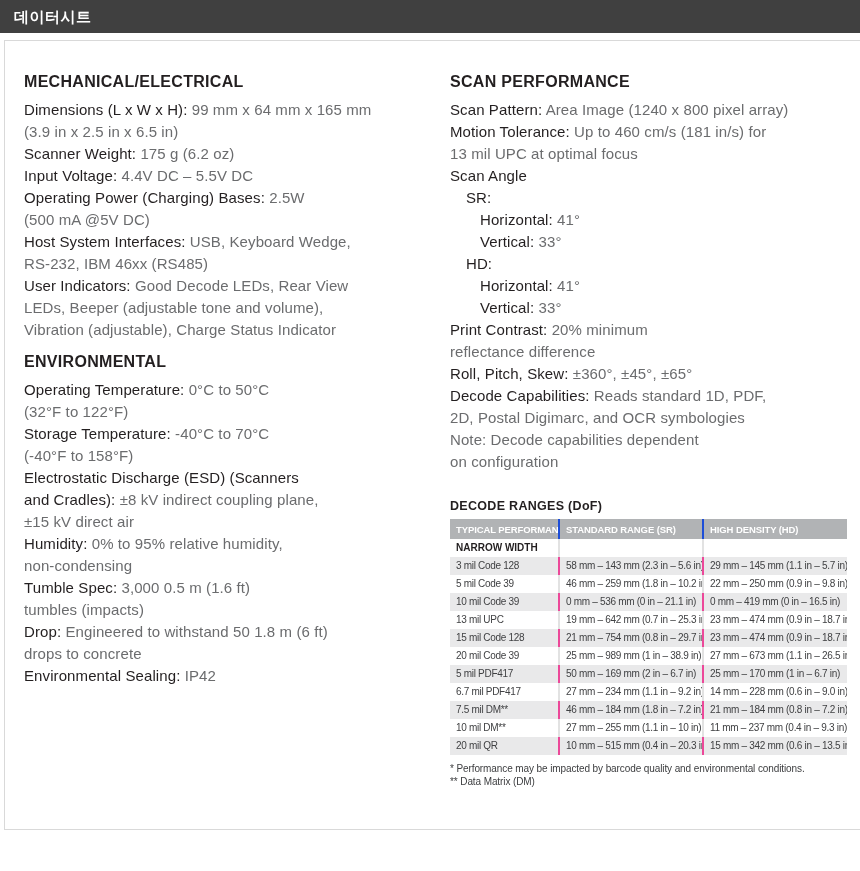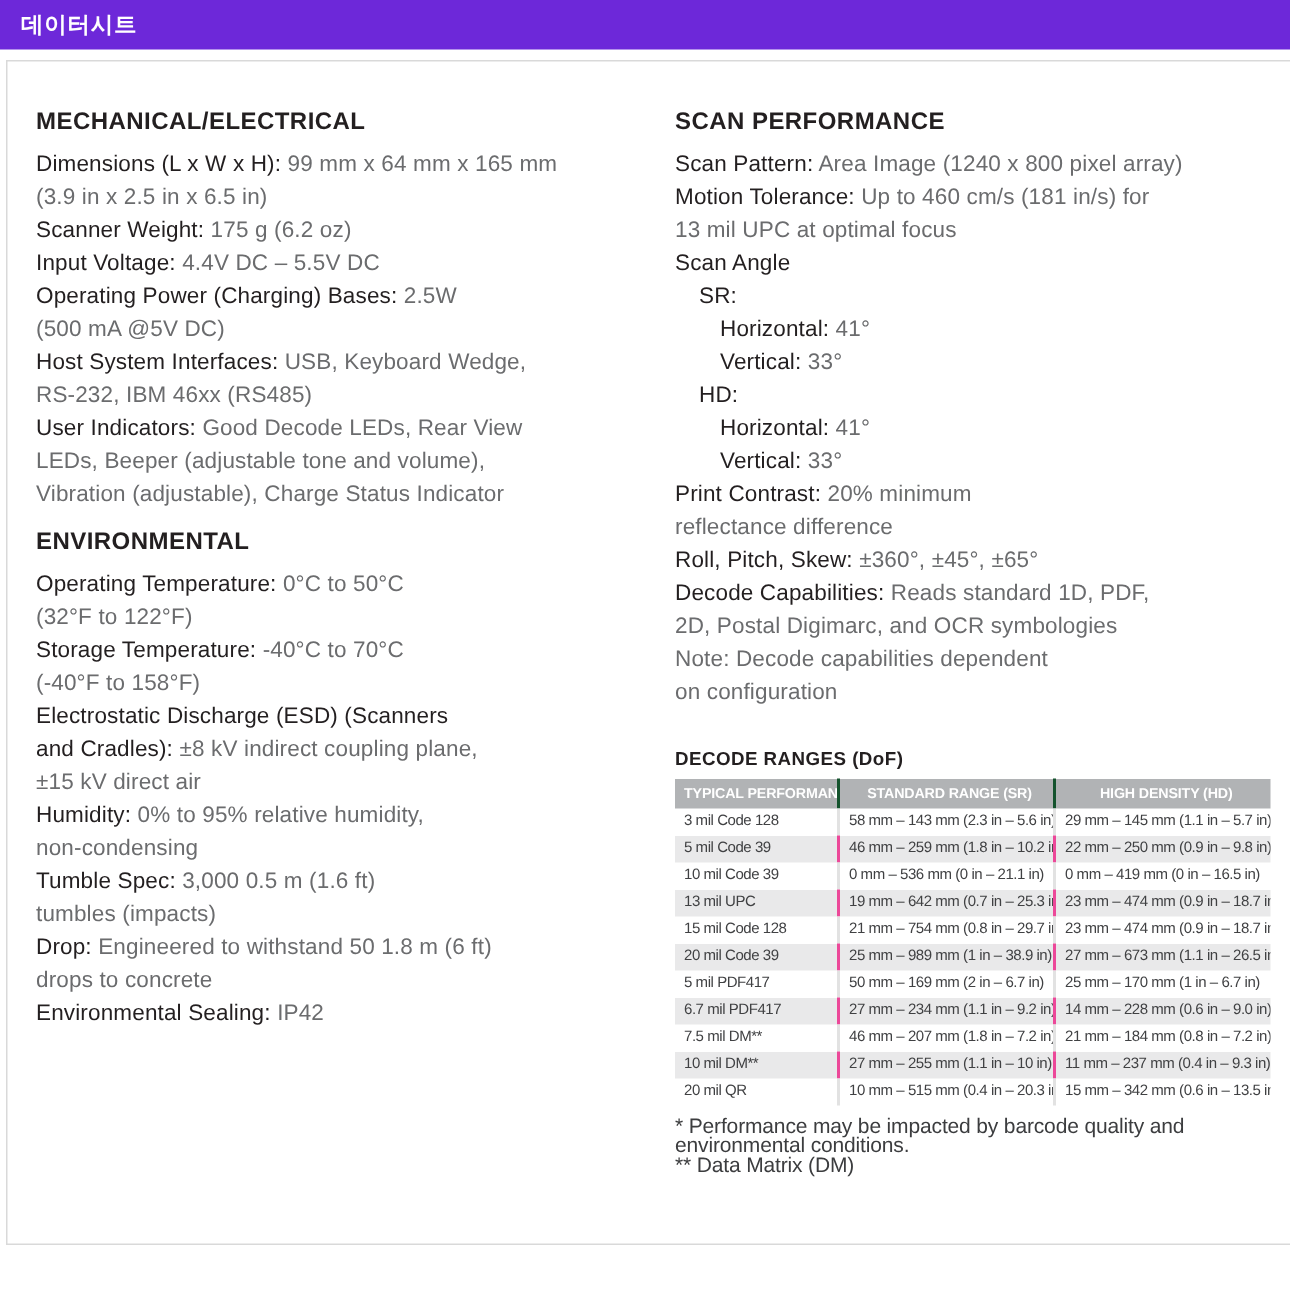--- a/index.html
+++ b/index.html
@@ -1,44 +1,44 @@
 <!DOCTYPE html>
 <html><head>
 <meta charset="utf-8">
 <style>
   html,body{margin:0;padding:0;width:860px;height:871px;background:#ffffff;overflow:hidden;
     font-family:"Liberation Sans","DejaVu Sans",sans-serif;-webkit-text-size-adjust:none;}
-  .titlebar{height:33px;background:#6d28d9;color:#ffffff;font-size:15px;font-weight:700;
+  .titlebar{height:33px;background:#404040;color:#ffffff;font-size:15px;font-weight:700;
     line-height:33px;padding-left:14px;letter-spacing:.5px;}
   .sheet{box-sizing:border-box;margin:7px 0 0 4px;width:858px;height:790px;
     border:1px solid #d9d9d9;background:#ffffff;padding:30px 14px 0 19px;
     display:flex;gap:14px;}
   .col{box-sizing:border-box;}
   .col.left{width:412px;flex:0 0 412px;}
   .col.right{width:397px;flex:0 0 397px;}
   h2{font-size:16px;font-weight:700;color:#231f20;margin:0 0 6px 0;letter-spacing:.3px;line-height:22px;}
   h2.mt{margin-top:10px;}
   p.item{margin:0;font-size:15px;line-height:22px;color:#6b6c6e;white-space:pre-line;letter-spacing:.1px;}
   p.item b{color:#231f20;font-weight:400;}
   p.ind1{padding-left:16px;}
   p.ind2{padding-left:30px;}
   .tbl-section{margin-top:26px;}
   h3{font-size:12.5px;font-weight:700;color:#231f20;margin:0 0 6px 0;letter-spacing:.3px;}
   table{width:397px;border-collapse:collapse;table-layout:fixed;}
   col.c1{width:109px;}col.c2{width:144px;}col.c3{width:144px;}
   thead th{background:#b1b3b5;color:#ffffff;font-size:9.5px;font-weight:700;text-align:left;
     padding:5px 2px 4px 6px;letter-spacing:-.1px;white-space:nowrap;overflow:hidden;}
-  thead th+th{border-left:2px solid #14532d;text-align:center;}
+  thead th+th{border-left:2px solid #1d4ed8;}
   tbody td{font-size:10px;color:#404143;padding:3px 2px 4px 6px;line-height:11px;
     letter-spacing:-.3px;white-space:nowrap;overflow:hidden;}
   tbody tr:nth-child(even){background:#e9e9ea;}
   tbody td+td{border-left:2px solid #ec4899;}
   tbody tr:nth-child(odd) td+td{border-left-color:#e2e2e2;}
   tbody tr.subhead td{font-weight:700;color:#231f20;letter-spacing:0;}
-  p.fn{margin:0;font-size:14px;line-height:13px;color:#3c3d3f;letter-spacing:-.1px;}
+  p.fn{margin:0;font-size:10px;line-height:13px;color:#3c3d3f;letter-spacing:-.1px;}
   p.fn.first{margin-top:7px;}
 </style>
 </head>
 <body>
 
 <div class="titlebar"><span>데이터시트</span></div>
 
 <div class="sheet">
 
   <div class="col left">
@@ -103,20 +103,25 @@
             <col class="c3">
           </colgroup>
         <thead>
           <tr>
             <th>TYPICAL PERFORMANCE*</th>
             <th>STANDARD RANGE (SR)</th>
             <th>HIGH DENSITY (HD)</th>
           </tr>
         </thead>
         <tbody>
+          <tr class="subhead">
+              <td>NARROW WIDTH</td>
+              <td></td>
+              <td></td>
+            </tr>
           <tr>
               <td>3 mil Code 128</td>
               <td>58 mm – 143 mm (2.3 in – 5.6 in)</td>
               <td>29 mm – 145 mm (1.1 in – 5.7 in)</td>
             </tr>
           <tr>
               <td>5 mil Code 39</td>
               <td>46 mm – 259 mm (1.8 in – 10.2 in)</td>
               <td>22 mm – 250 mm (0.9 in – 9.8 in)</td>
             </tr>
@@ -145,21 +150,21 @@
               <td>50 mm – 169 mm (2 in – 6.7 in)</td>
               <td>25 mm – 170 mm (1 in – 6.7 in)</td>
             </tr>
           <tr>
               <td>6.7 mil PDF417</td>
               <td>27 mm – 234 mm (1.1 in – 9.2 in)</td>
               <td>14 mm – 228 mm (0.6 in – 9.0 in)</td>
             </tr>
           <tr>
               <td>7.5 mil DM**</td>
-              <td>46 mm – 207 mm (1.8 in – 7.2 in)</td>
+              <td>46 mm – 184 mm (1.8 in – 7.2 in)</td>
               <td>21 mm – 184 mm (0.8 in – 7.2 in)</td>
             </tr>
           <tr>
               <td>10 mil DM**</td>
               <td>27 mm – 255 mm (1.1 in – 10 in)</td>
               <td>11 mm – 237 mm (0.4 in – 9.3 in)</td>
             </tr>
           <tr>
               <td>20 mil QR</td>
               <td>10 mm – 515 mm (0.4 in – 20.3 in)</td>

